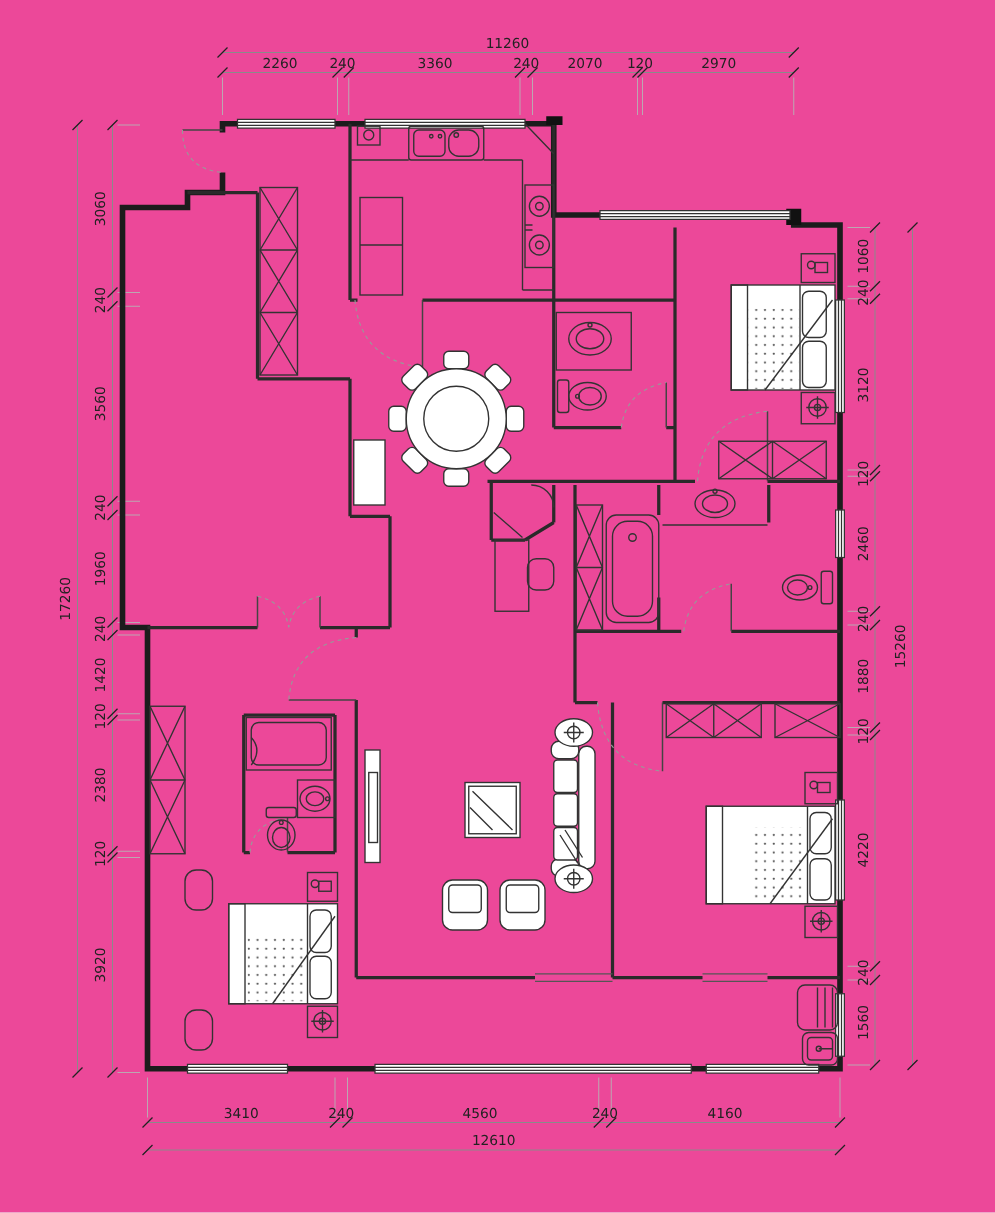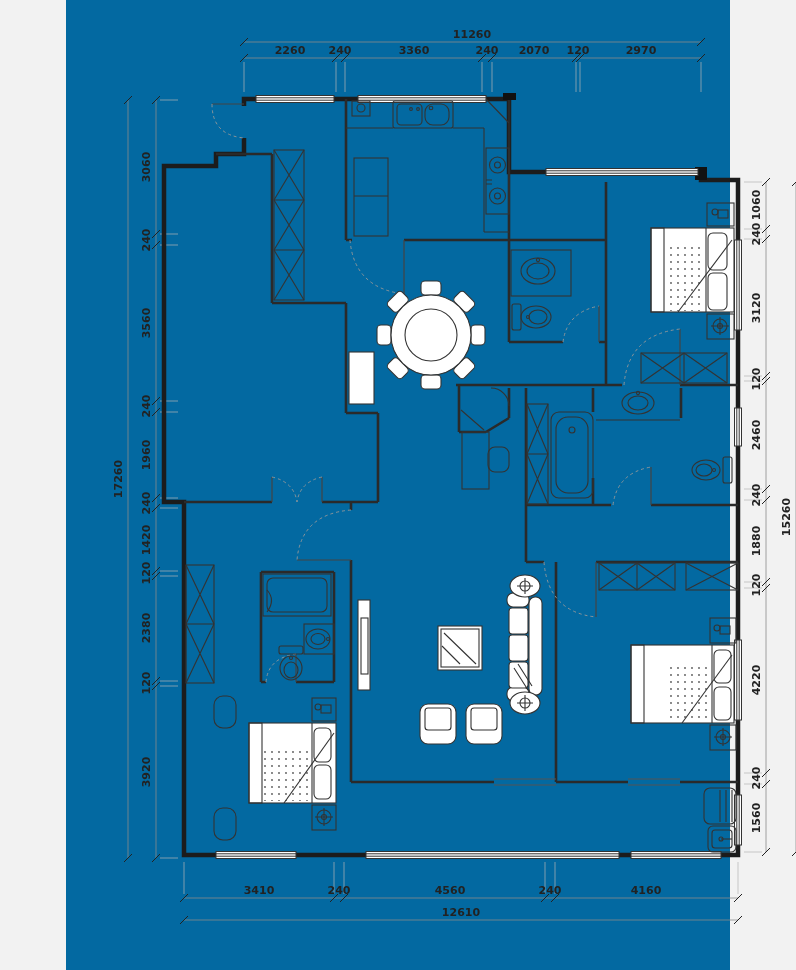--- a/index.html
+++ b/index.html
@@ -1,17 +1,17 @@
 <!DOCTYPE html>
 <html><head>
 <meta charset="utf-8">
 <style>
   html,body{margin:0;padding:0;background:#f2f2f2;}
-  .stage{width:664px;height:970px;background:#0369a1;position:relative;margin:0 auto;
-         font-family:"DejaVu Sans",sans-serif;font-weight:bold;}
+  .stage{width:796px;height:970px;background:#ec4899;position:relative;margin:0 auto;
+         font-family:"DejaVu Sans",sans-serif;}
   svg{display:block}
   .lbl{font-family:"DejaVu Sans",sans-serif;font-size:11px;fill:#222;}
   .lbl-total{font-family:"DejaVu Sans",sans-serif;font-size:11px;fill:#222;}
 </style>
 </head>
 <body>
 
 <div class="stage">
 <svg width="796" height="970" viewBox="0 0 796 970">
   <defs>

